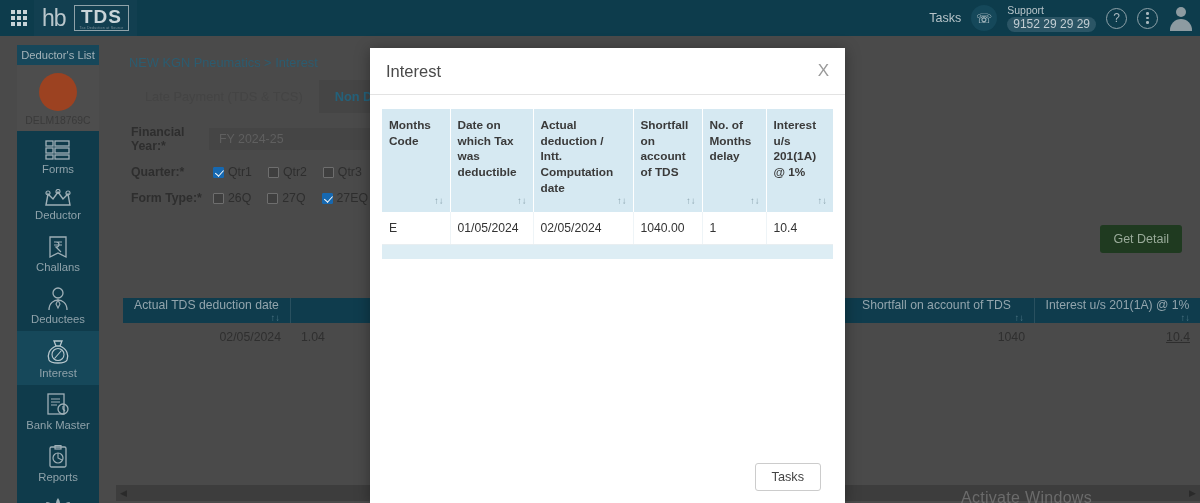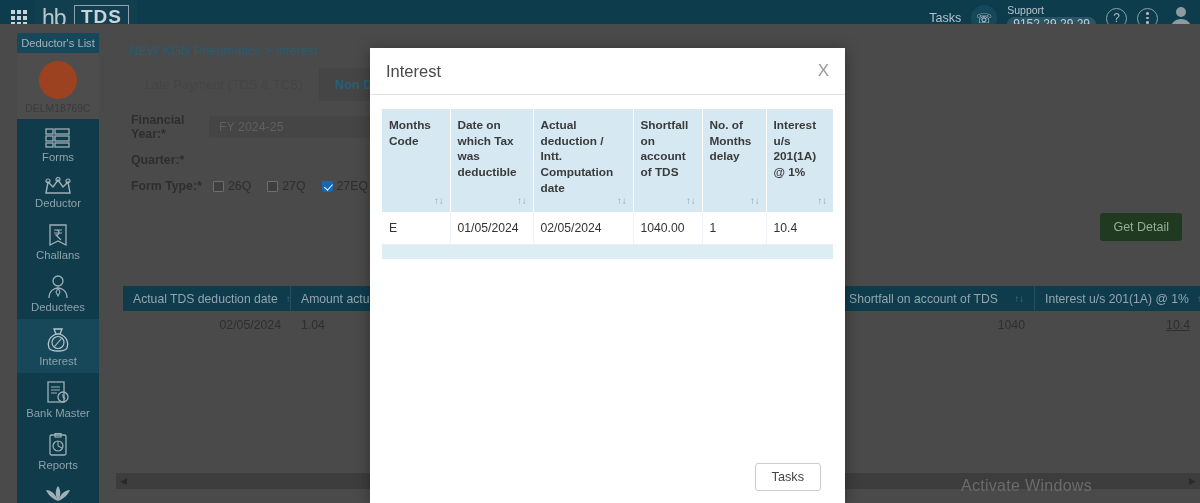--- a/index.html
+++ b/index.html
@@ -64,21 +64,21 @@
     content: ""; position: absolute; left: 8px; top: 2px;
     width: 10px; height: 10px; border-radius: 50%; background: #8d9ba1;
   }
   .avatar-head::after {
     content: ""; position: absolute; left: 2px; top: 14px;
     width: 22px; height: 16px; border-radius: 11px 11px 0 0; background: #8d9ba1;
   }
 
   
   .page-body {
-    position: absolute; left: 0; top: 24px; width: 1200px; height: 467px;
+    position: absolute; left: 0; top: 36px; width: 1200px; height: 467px;
     background: #4a4a4a;
   }
 
   
   .sidebar {
     position: absolute; left: 17px; top: 9px; width: 82px;
     background: #0f3b4b;
   }
   .sb-title {
     height: 20px; display: flex; align-items: center; justify-content: center;
@@ -149,21 +149,21 @@
   
   .bg-table {
     position: absolute; left: 123px; top: 262px; width: 1077px;
   }
   .bg-thead {
     display: flex; background: #0f3c4d; height: 25px; align-items: center;
   }
   .bg-th {
     color: #93a5ad; font-size: 12.2px; padding: 0 10px; position: relative;
     border-right: 1px solid #29505f; height: 25px; display: flex;
-    align-items: center; white-space: nowrap; overflow: hidden;
+    align-items: center; white-space: nowrap; overflow: hidden; flex-direction: column;
   }
   .sort-ico { margin-left: auto; padding-left: 8px; color: #4f7685; font-size: 9.5px; }
   .bg-trow { display: flex; height: 28px; align-items: center; }
   .bg-td {
     font-size: 12.3px; color: #2f2f2f; padding: 0 10px; display: flex;
     align-items: center; justify-content: flex-end; height: 28px;
     white-space: nowrap; overflow: hidden;
   }
   .bg-td.link { color: #2e2e2e; text-decoration: underline; }
 
@@ -363,20 +363,38 @@
       </div>
 
       <div class="form-panel">
         <div class="form-row">
           <span class="form-label">Financial Year:*</span>
           <input class="fy-input" readonly="" value="FY 2024-25" style="">
         </div>
 
         <div class="form-row">
           <span class="form-label">Quarter:*</span>
+          <span class="cb-group">
+            <span class="cb-item">
+              <span class="cbx on"></span>
+              <span class="cb-text">Qtr1</span>
+            </span>
+            <span class="cb-item">
+              <span class="cbx"></span>
+              <span class="cb-text">Qtr2</span>
+            </span>
+            <span class="cb-item">
+              <span class="cbx"></span>
+              <span class="cb-text">Qtr3</span>
+            </span>
+            <span class="cb-item">
+              <span class="cbx"></span>
+              <span class="cb-text"></span>
+            </span>
+          </span>
         </div>
 
         <div class="form-row">
           <span class="form-label">Form Type:*</span>
           <span class="cb-group">
             <span class="cb-item">
               <span class="cbx"></span>
               <span class="cb-text">26Q</span>
             </span>
             <span class="cb-item">

